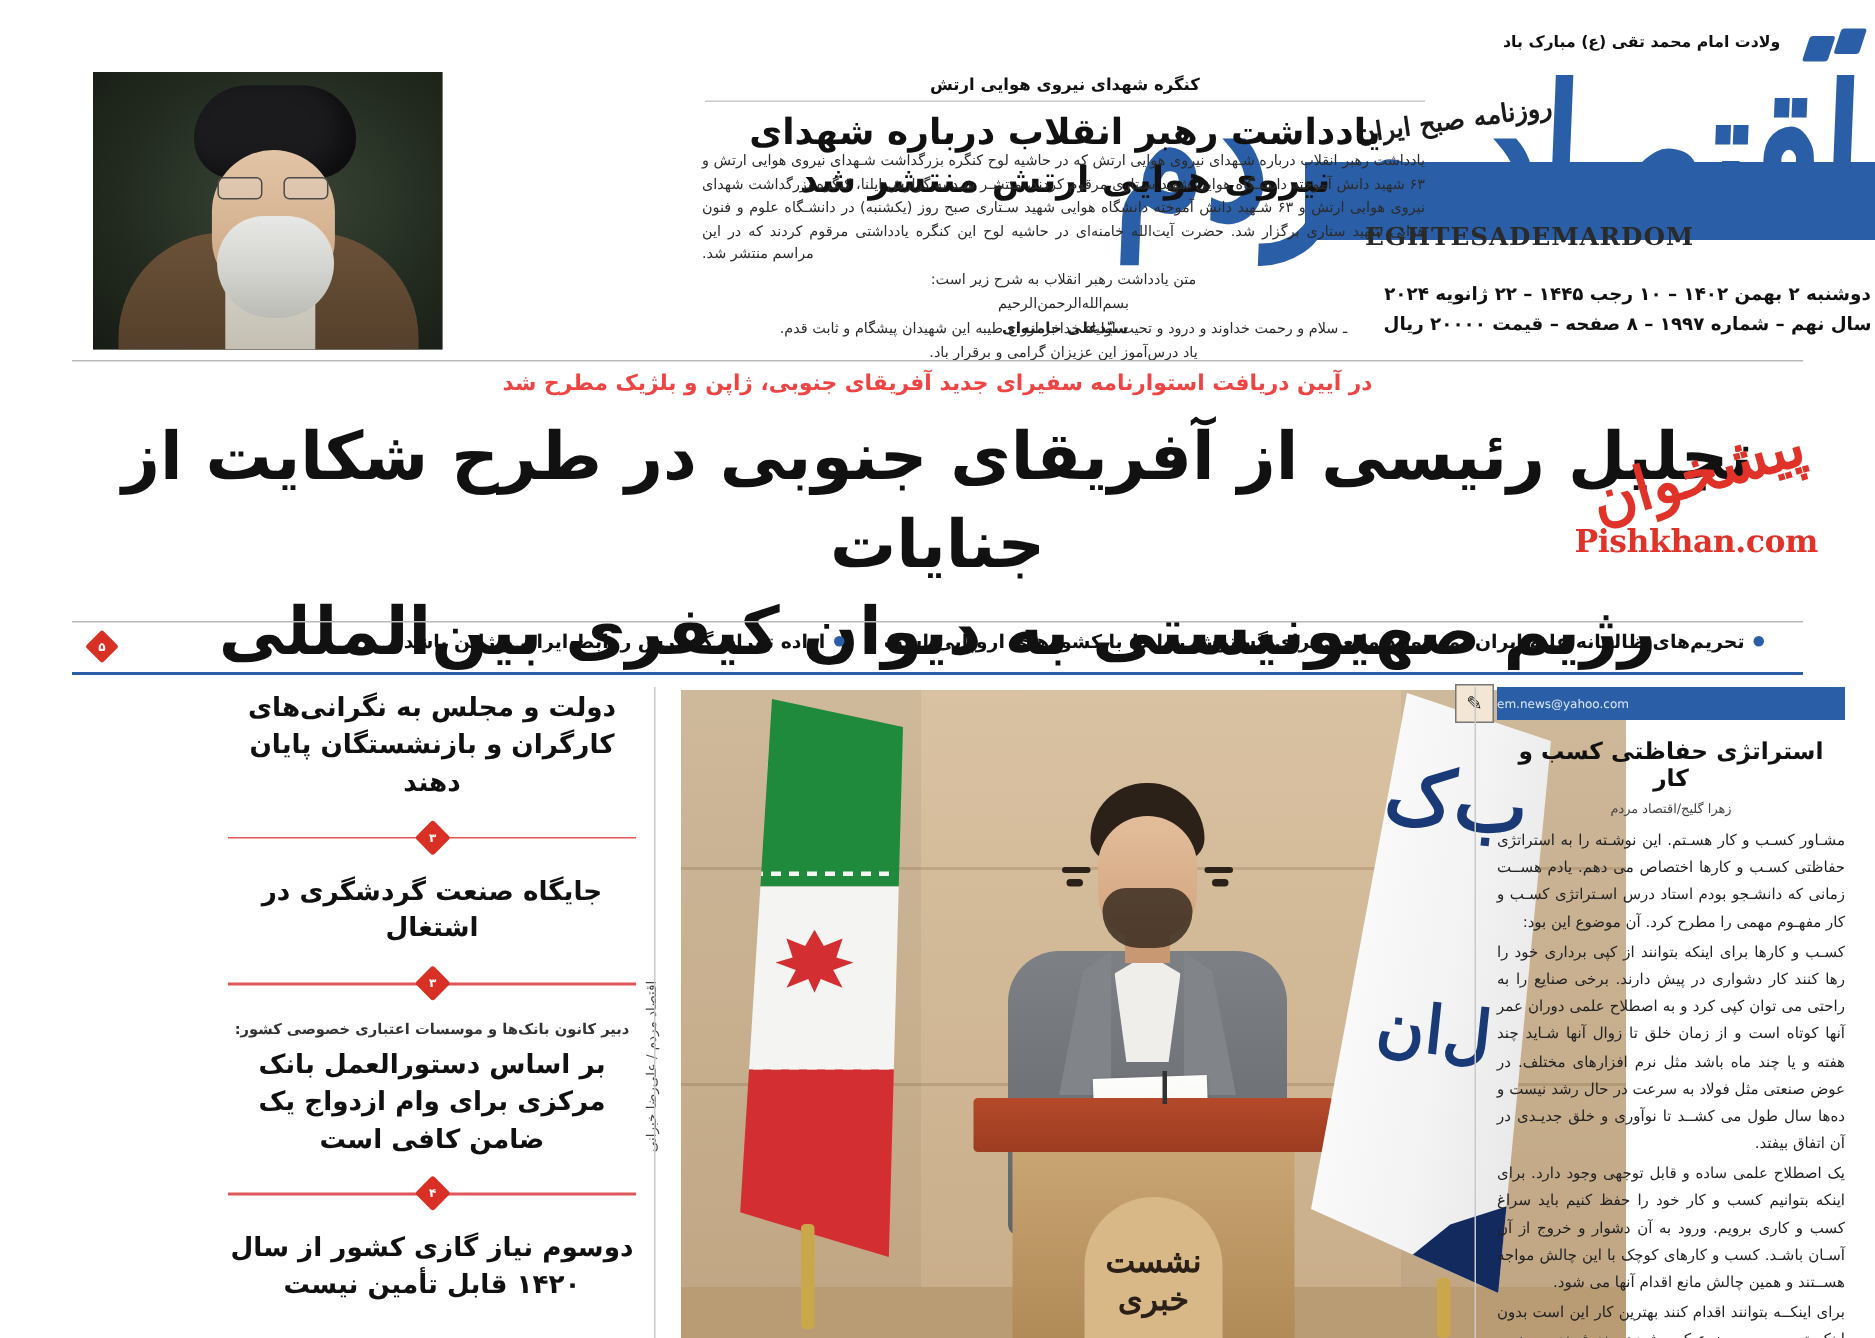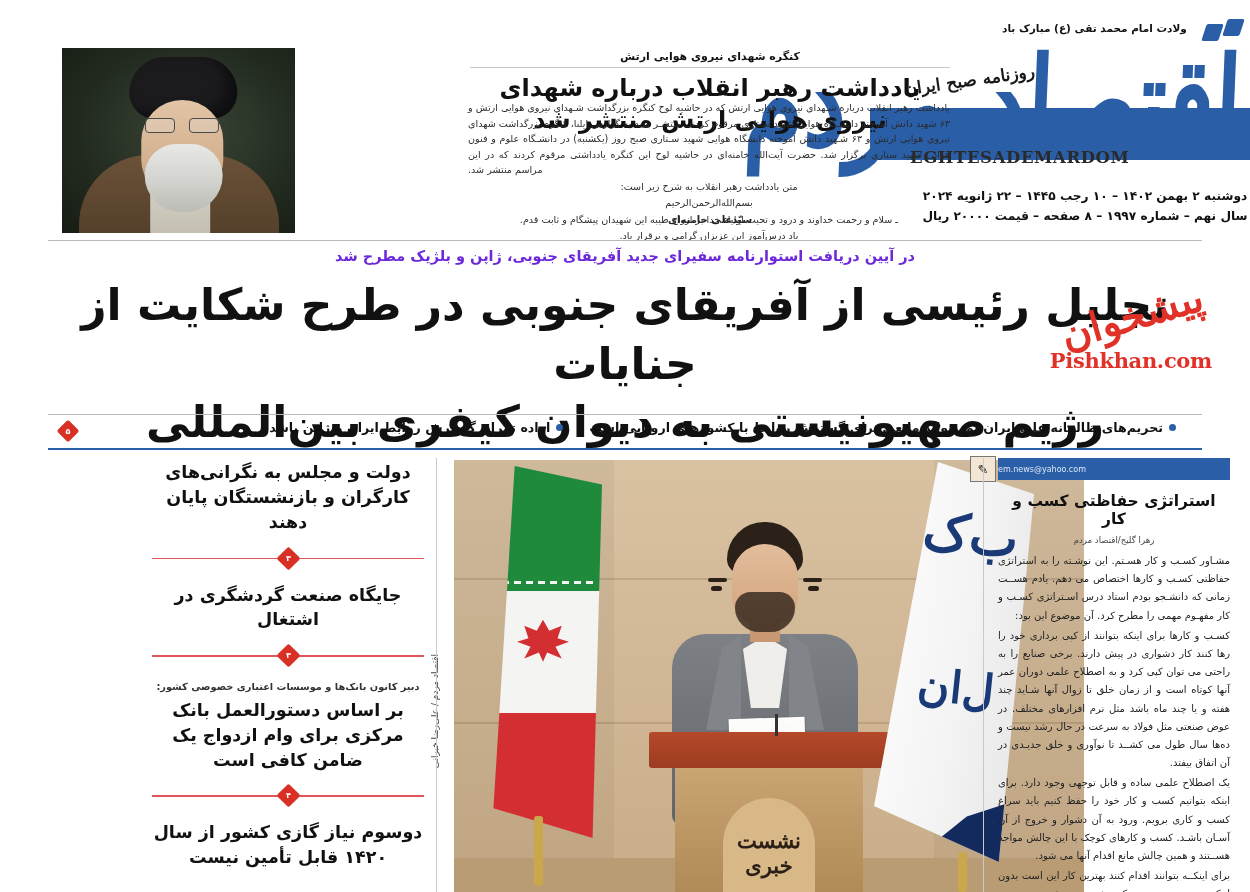--- a/index.html
+++ b/index.html
@@ -97,21 +97,21 @@
     background:linear-gradient(180deg,#6b5138 0%,#55402b 100%); border-radius:70px 70px 0 0; }
   .tp-scarf { position:absolute; left:50%; bottom:0; width:60px; height:72px; transform:translateX(-48%);
     background:linear-gradient(180deg,#ddd9cf 0%,#c4bfb2 100%); border-radius:24px 24px 0 0; }
 
   
   .hr-main { position:absolute; right:48px; width:1154px; height:1px; background:#b9b9b9; }
 
   
   .lead-kicker {
     position:absolute; right:48px; top:248px; width:1154px;
-    text-align:center; font-size:14.5px; font-weight:bold; color:#6d28d9;
+    text-align:center; font-size:14.5px; font-weight:bold; color:#ef4444;
   }
   .lead-head {
     position:absolute; right:48px; top:276px; width:1154px;
     text-align:center; font-size:44px; font-weight:bold; color:#111;
     line-height:1.33; letter-spacing:-1.5px;
   }
   .lead-head .l2 { display:block; }
 
   
   .wm { position:absolute; right:38px; top:296px; width:160px; text-align:center; z-index:8; pointer-events:none; }

